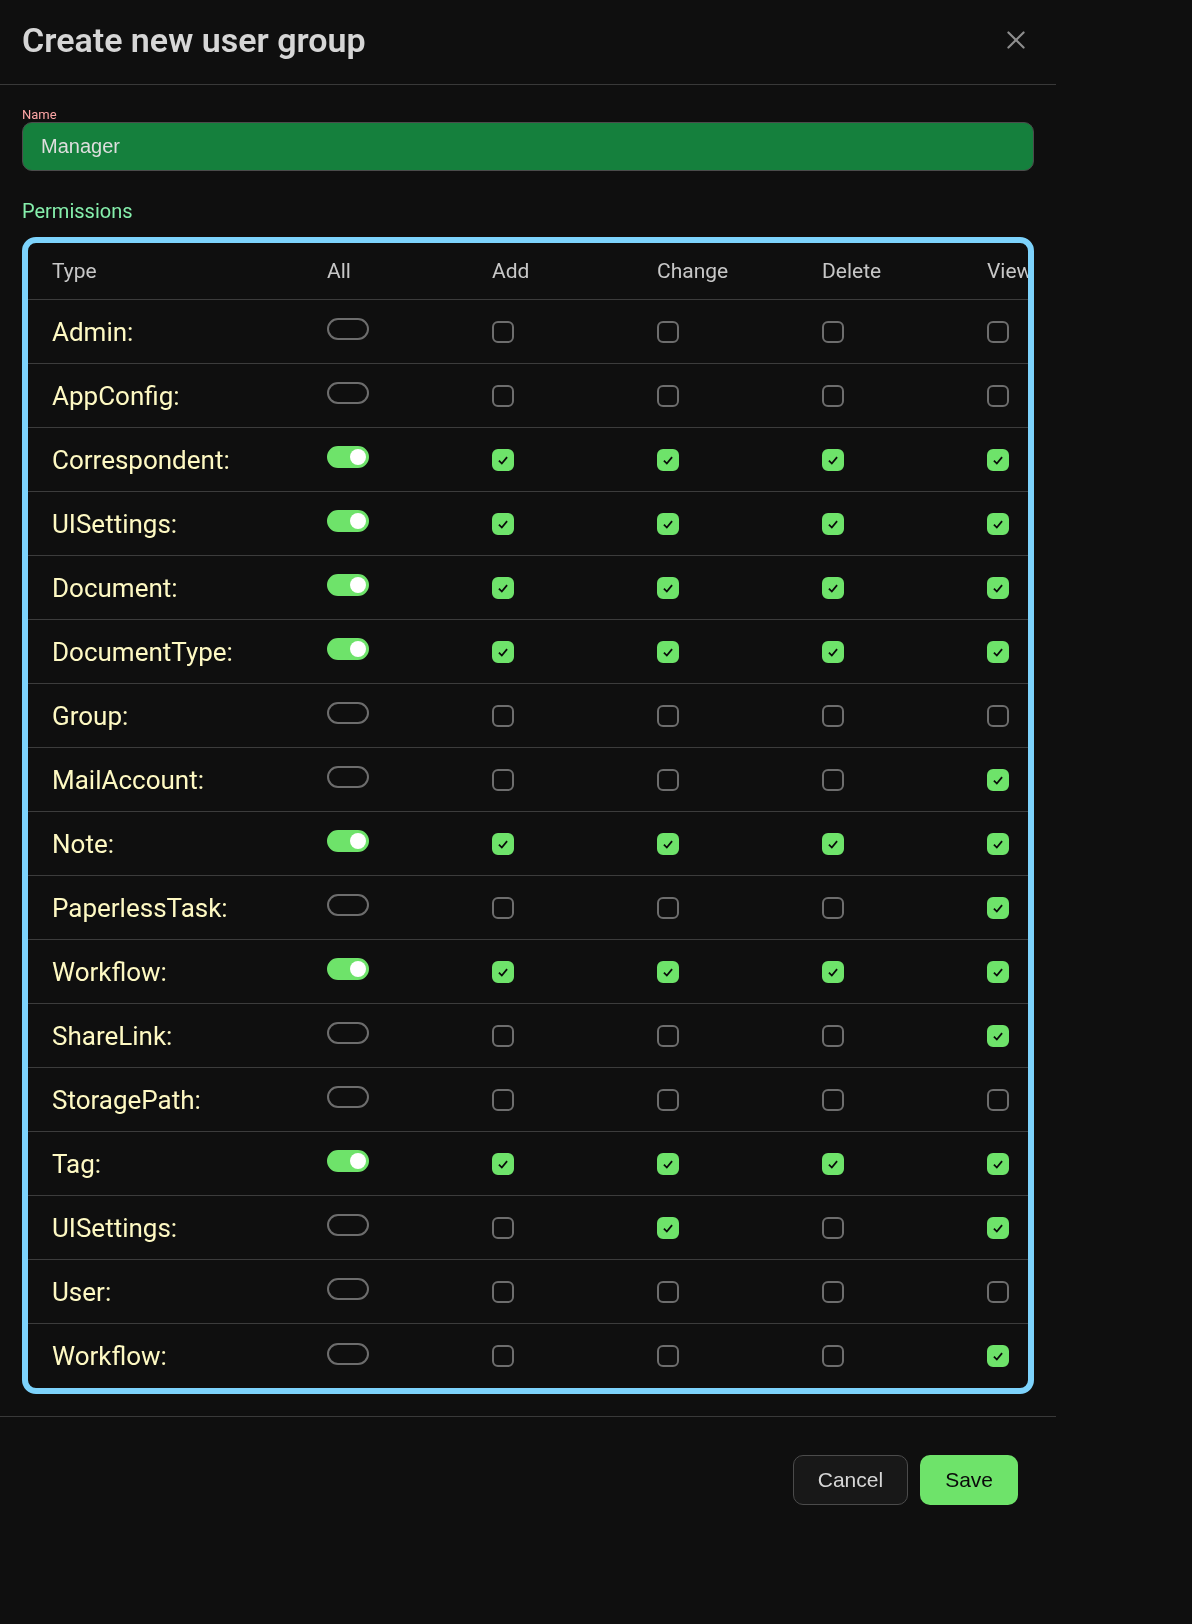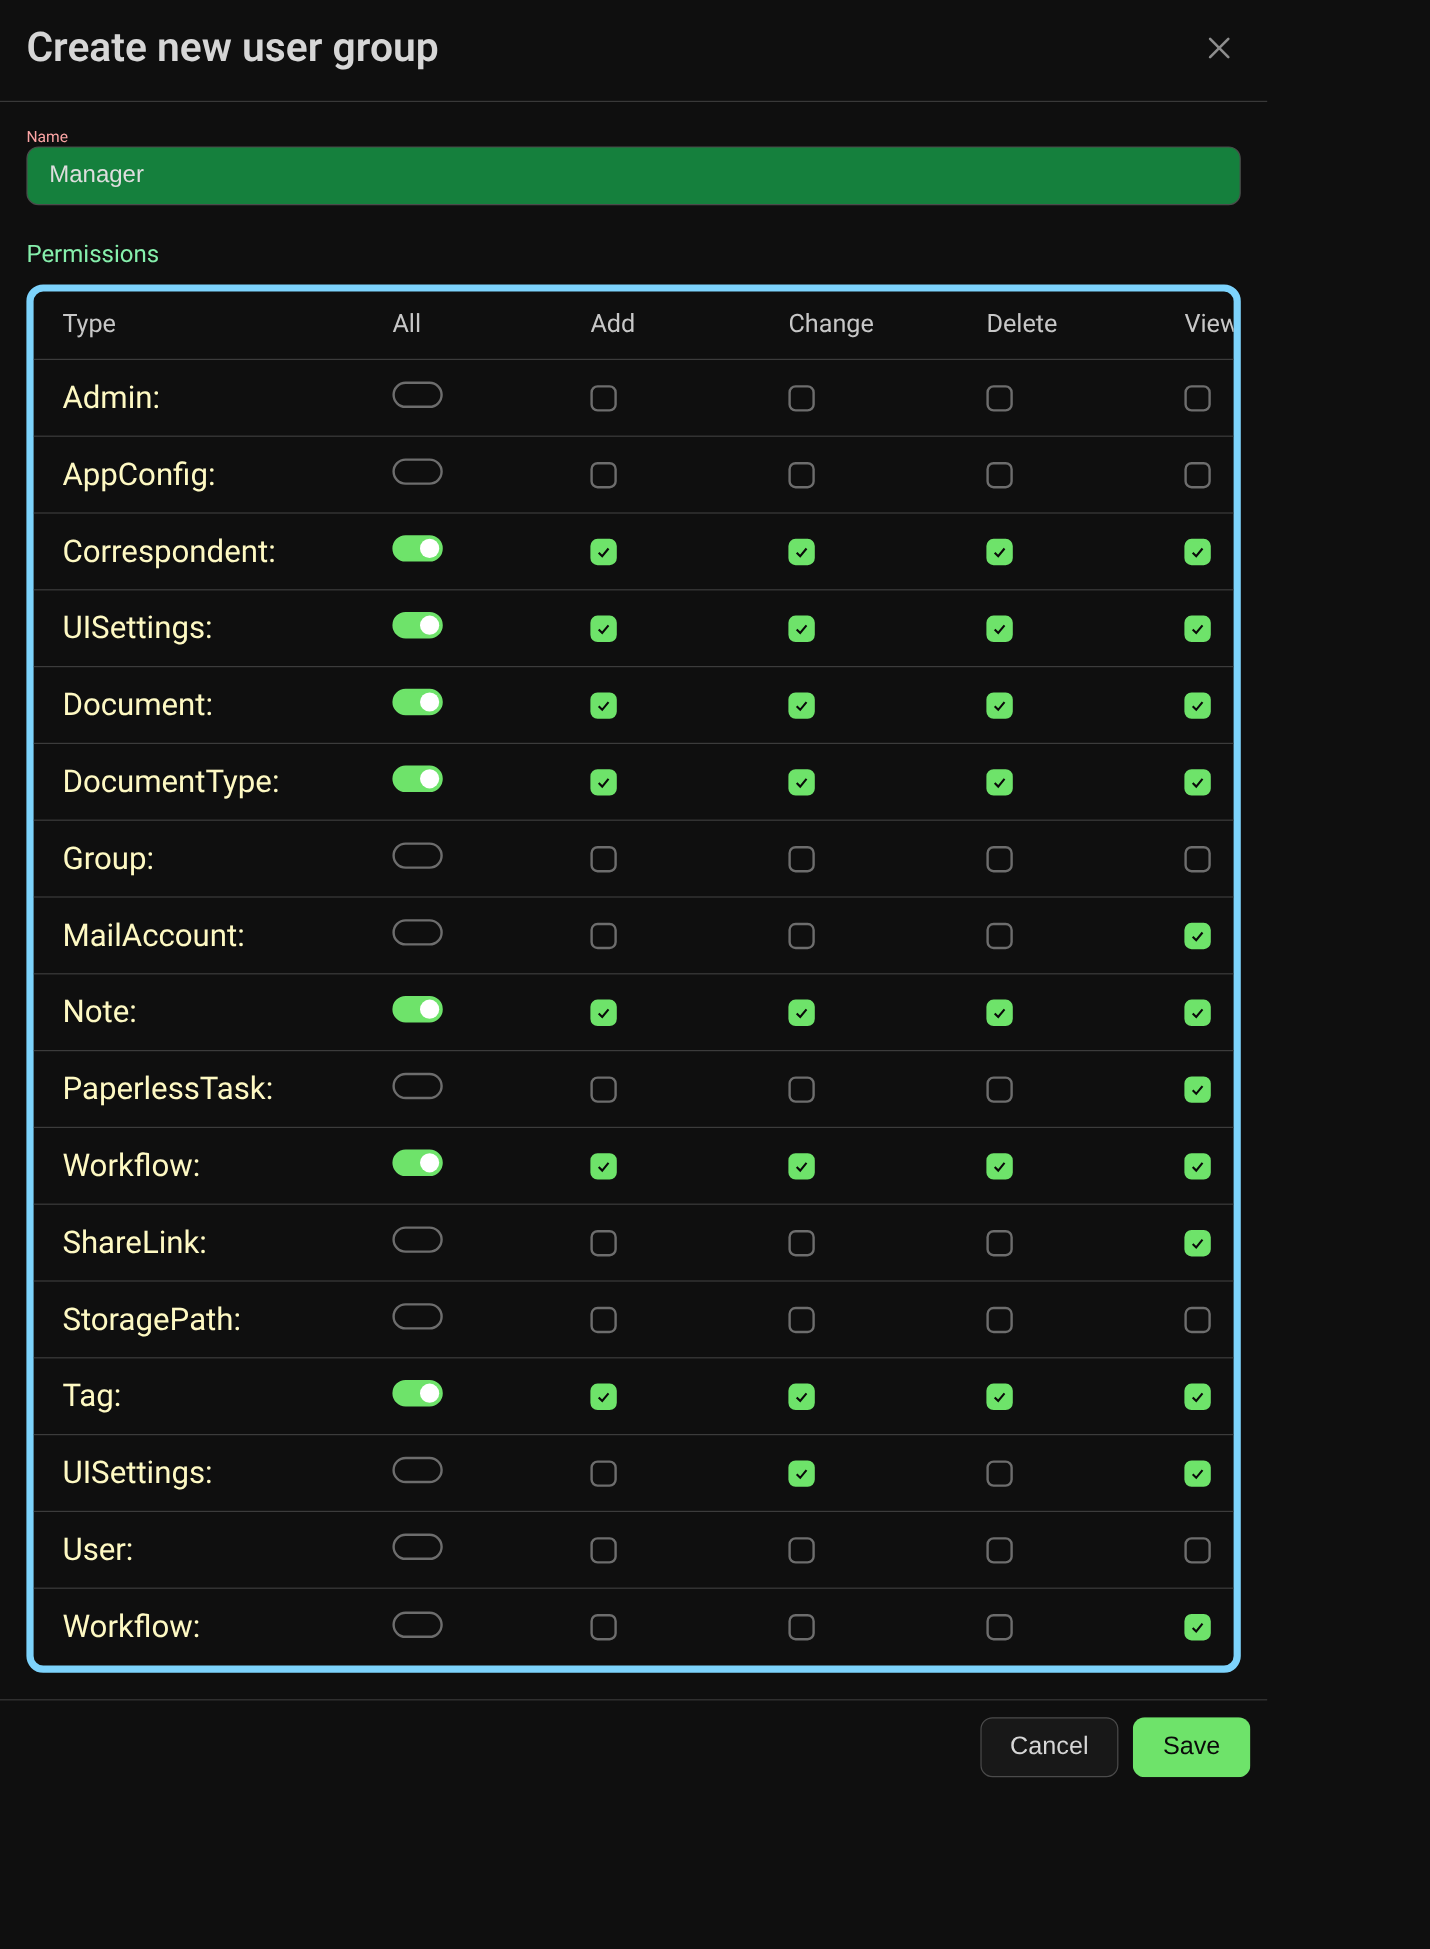--- a/index.html
+++ b/index.html
@@ -142,21 +142,21 @@
   }
   .cbox.on svg {
     width: 14px;
     height: 14px;
     stroke: #0a0a0a;
     stroke-width: 3;
     fill: none;
   }
   .modal-footer {
     border-top: 1px solid #393939;
-    padding: 14px;
+    padding: 38px;
     display: flex;
     justify-content: flex-end;
     gap: 12px;
   }
   .btn {
     padding: 12px 24px;
     border-radius: 10px;
     font-size: 21px;
     cursor: pointer;
     border: 1px solid transparent;

